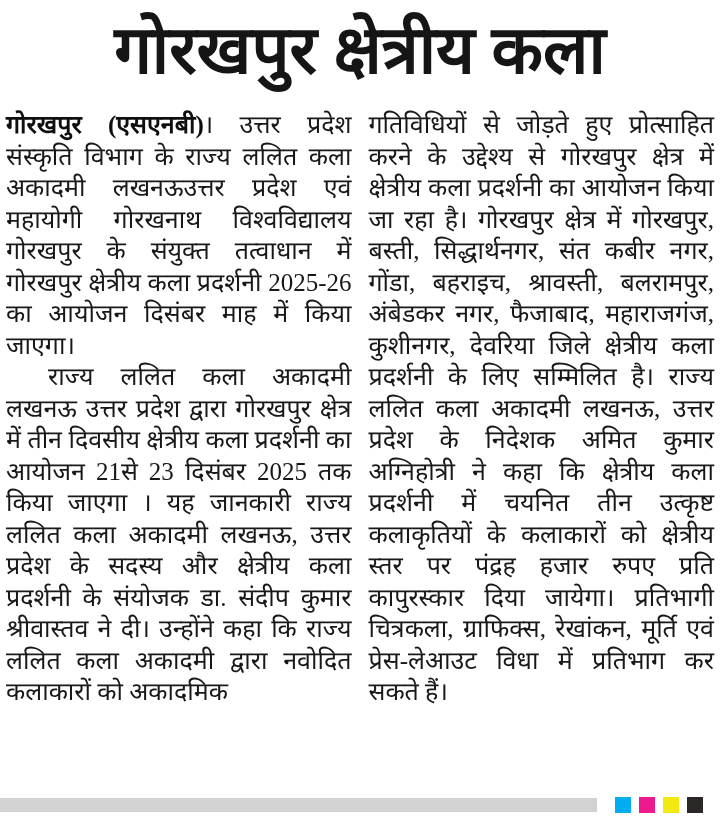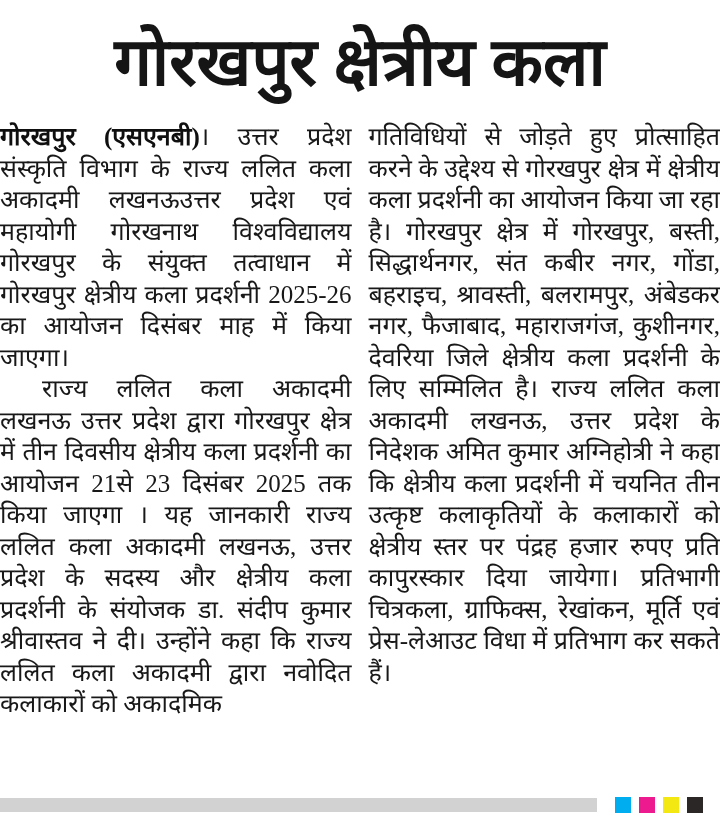--- a/index.html
+++ b/index.html
@@ -11,36 +11,36 @@
     position: relative;
     width: 720px;
     height: 832px;
     background: #ffffff;
     overflow: hidden;
     font-family: "Liberation Serif", "DejaVu Sans", sans-serif;
     color: #1a1a1a;
   }
   
   .headline {
-    padding-top: 14px;
+    padding-top: 2px;
     text-align: center;
   }
   .headline-line {
     font-size: 67px;
     line-height: 97px;
     font-weight: 900;
     color: #151515;
     letter-spacing: 0px;
     white-space: nowrap;
   }
   
   .columns {
     display: flex;
     gap: 17px;
-    padding: 0 0;
+    padding: 0 6px;
     margin-top: 10px;
   }
   .col {
     flex: 1 1 0;
     min-width: 0;
     text-align: justify;
     font-size: 25px;
     line-height: 31.5px;
     color: #181818;
   }

